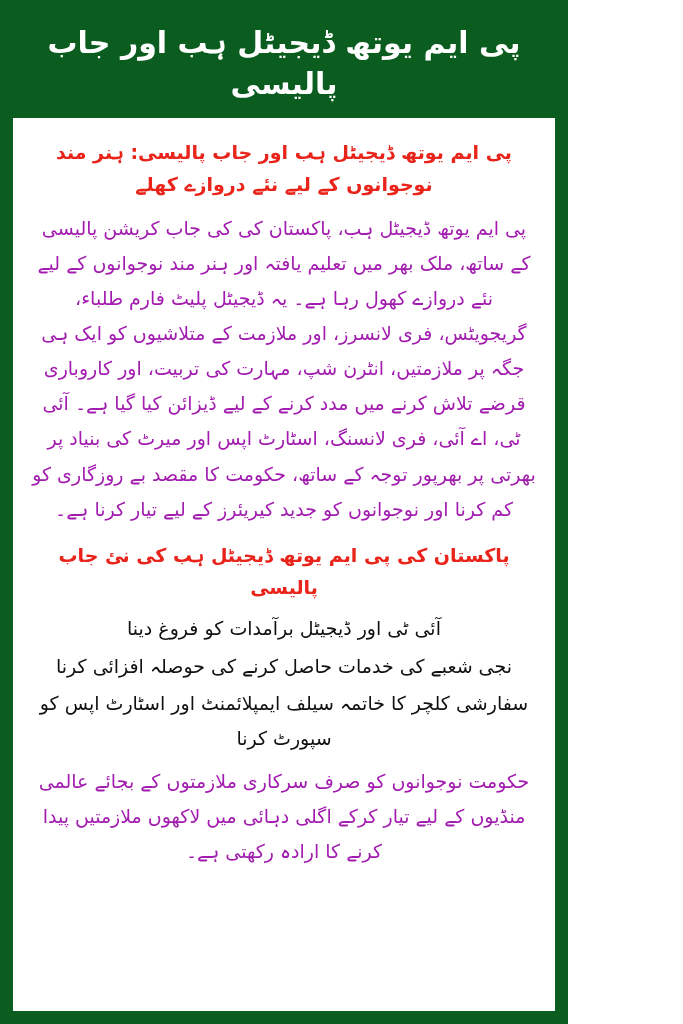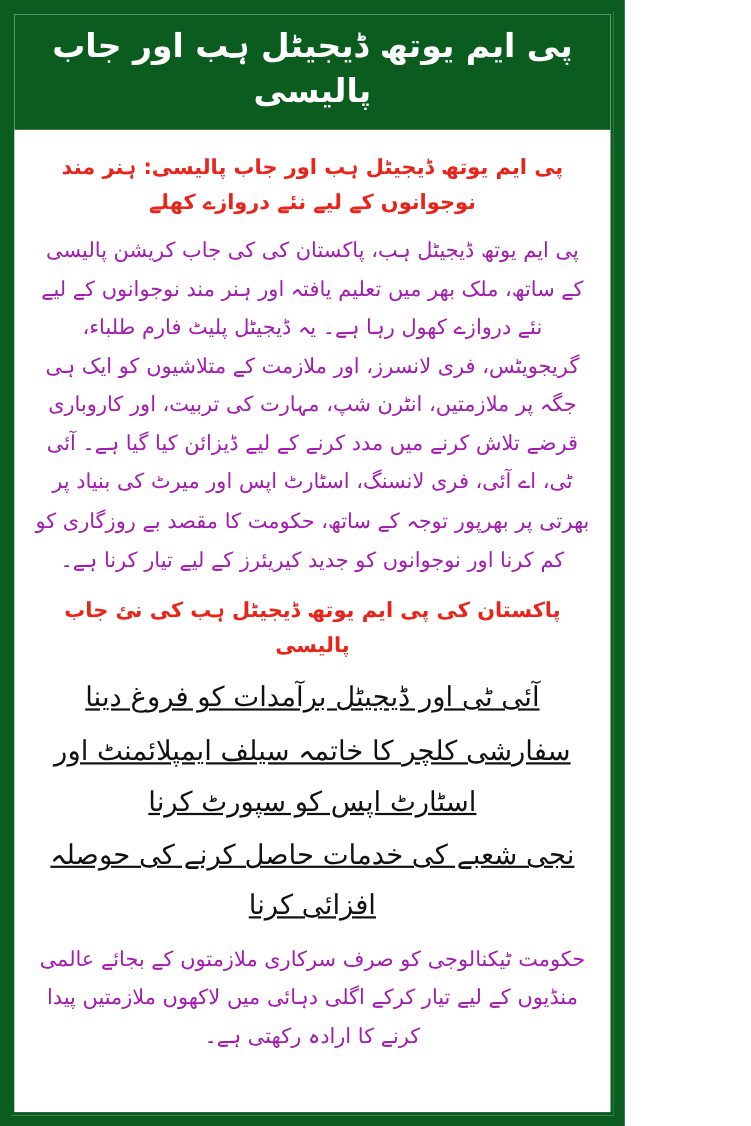--- a/index.html
+++ b/index.html
@@ -70,25 +70,24 @@
   }
   .subheading-red {
     color: #e8241b;
     font-size: 19px;
     font-weight: bold;
     line-height: 1.7;
     margin: 12px 0 8px 0;
   }
   .bullet-line {
     color: #111111;
-    font-size: 25px;
+    font-size: 19px;
     line-height: 1.85;
     margin: 2px 0;
     text-align: center;
-    text-decoration: underline;
   }
   .spacer-sm { height: 6px; }
 </style>
 </head>
 <body>
 
 <div class="page">
   <div class="inner-frame">
 
     <div class="title-banner">
@@ -98,22 +97,22 @@
     <div class="content">
 
       <p class="heading-red">پی ایم یوتھ ڈیجیٹل ہب اور جاب پالیسی: ہنر مند نوجوانوں کے لیے نئے دروازے کھلے</p>
 
       <p class="body-para justify">پی ایم یوتھ ڈیجیٹل ہب، پاکستان کی کی جاب کریشن پالیسی کے ساتھ، ملک بھر میں تعلیم یافتہ اور ہنر مند نوجوانوں کے لیے نئے دروازے کھول رہا ہے۔ یہ ڈیجیٹل پلیٹ فارم طلباء، گریجویٹس، فری لانسرز، اور ملازمت کے متلاشیوں کو ایک ہی جگہ پر ملازمتیں، انٹرن شپ، مہارت کی تربیت، اور کاروباری قرضے تلاش کرنے میں مدد کرنے کے لیے ڈیزائن کیا گیا ہے۔ آئی ٹی، اے آئی، فری لانسنگ، اسٹارٹ اپس اور میرٹ کی بنیاد پر بھرتی پر بھرپور توجہ کے ساتھ، حکومت کا مقصد بے روزگاری کو کم کرنا اور نوجوانوں کو جدید کیریئرز کے لیے تیار کرنا ہے۔</p>
 
       <p class="subheading-red">پاکستان کی پی ایم یوتھ ڈیجیٹل ہب کی نئ جاب پالیسی</p>
 
 
       <p class="bullet-line">آئی ٹی اور ڈیجیٹل برآمدات کو فروغ دینا</p>
+      <p class="bullet-line">نجی شعبے کی خدمات حاصل کرنے کی حوصلہ افزائی کرنا</p>
       <p class="bullet-line">سفارشی کلچر کا خاتمہ سیلف ایمپلائمنٹ اور اسٹارٹ اپس کو سپورٹ کرنا</p>
-      <p class="bullet-line">نجی شعبے کی خدمات حاصل کرنے کی حوصلہ افزائی کرنا</p>
 
       <div class="spacer-sm"></div>
 
-      <p class="body-para justify">حکومت ٹیکنالوجی کو صرف سرکاری ملازمتوں کے بجائے عالمی منڈیوں کے لیے تیار کرکے اگلی دہائی میں لاکھوں ملازمتیں پیدا کرنے کا ارادہ رکھتی ہے۔</p>
+      <p class="body-para justify">حکومت نوجوانوں کو صرف سرکاری ملازمتوں کے بجائے عالمی منڈیوں کے لیے تیار کرکے اگلی دہائی میں لاکھوں ملازمتیں پیدا کرنے کا ارادہ رکھتی ہے۔</p>
 
     </div>
   </div>
 </div>
 
 </body></html>

